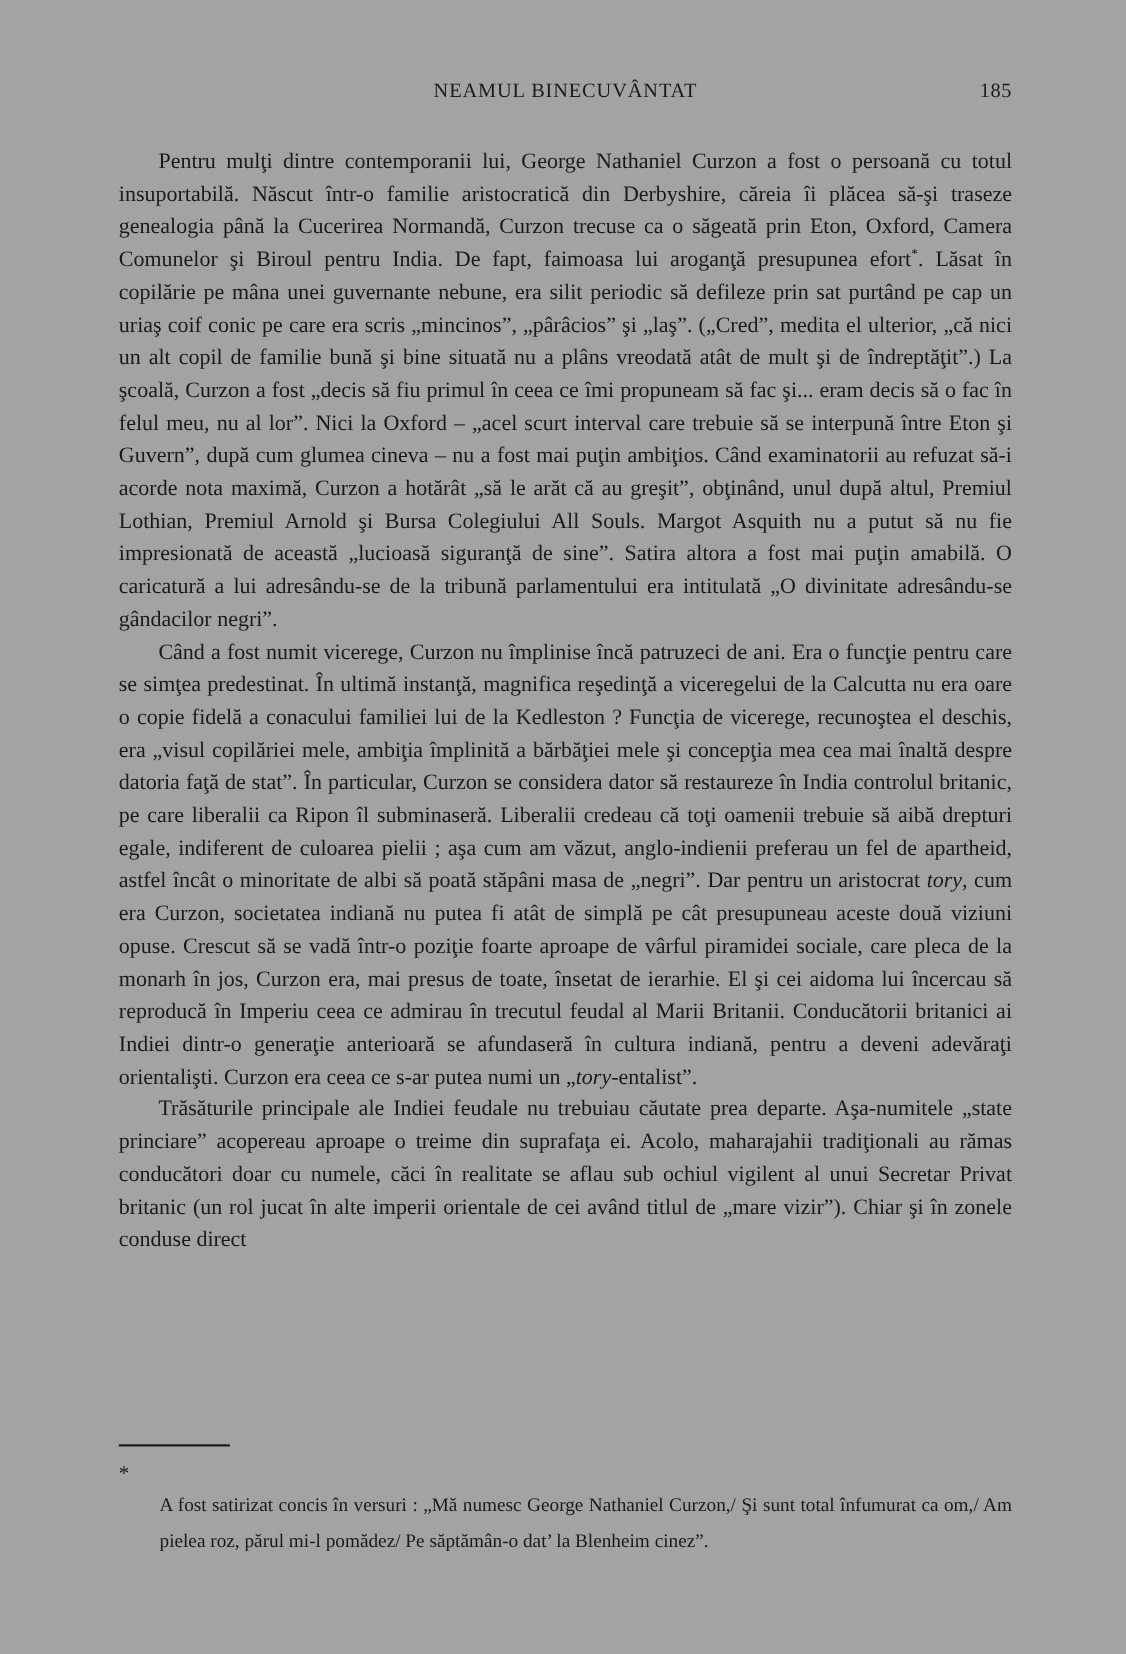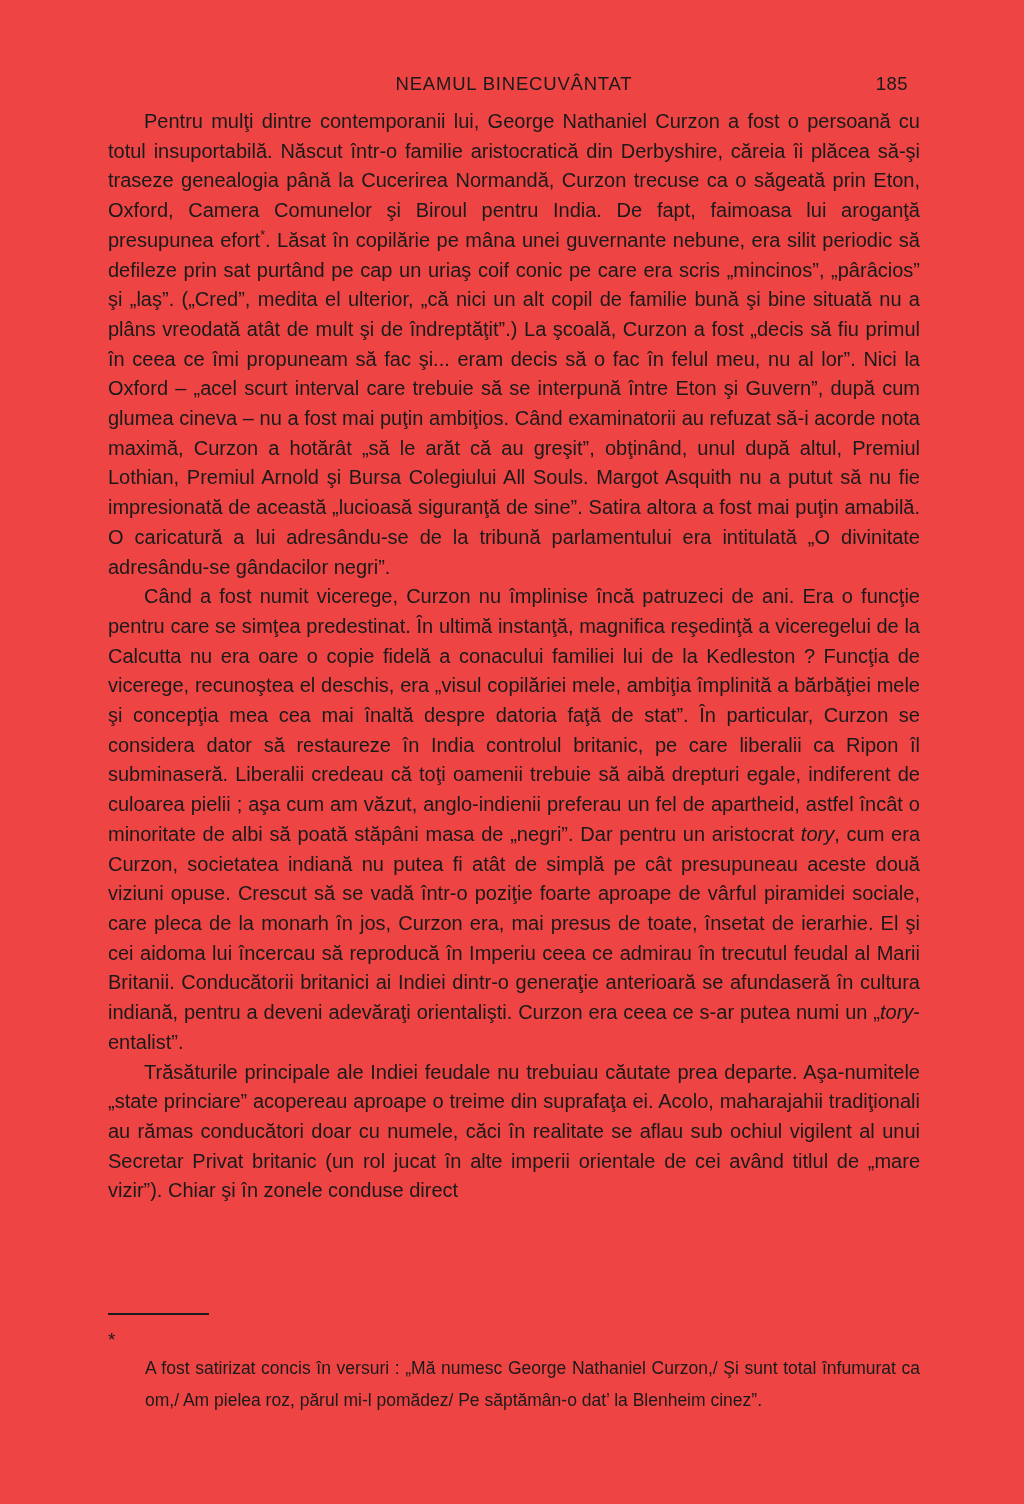--- a/index.html
+++ b/index.html
@@ -5,45 +5,45 @@
   html, body {
     margin: 0;
     padding: 0;
     background: #e8e8e8;
   }
   .page {
     position: relative;
     width: 1024px;
     height: 1504px;
     margin: 0 auto;
-    background: #ef4444;
+    background: #a3a3a3;
     color: #1a1a1a;
-    font-family: Liberation Sans, sans-serif;
+    font-family: Liberation Serif, serif;
     overflow: hidden;
   }
   .running-head {
     position: absolute;
     top: 73px;
     left: 108px;
     width: 812px;
     height: 24px;
     font-size: 18.5px;
     letter-spacing: 0.8px;
     text-align: center;
     white-space: nowrap;
   }
   .running-head .page-number {
     position: absolute;
-    right: 12px;
+    right: 0;
     top: 0;
     letter-spacing: 0.5px;
   }
   .body-text {
     position: absolute;
-    top: 107px;
+    top: 133px;
     left: 108px;
     width: 812px;
     font-size: 20px;
     line-height: 29.7px;
     text-align: justify;
   }
   .body-text p {
     margin: 0;
     padding: 0;
     text-indent: 36px;

